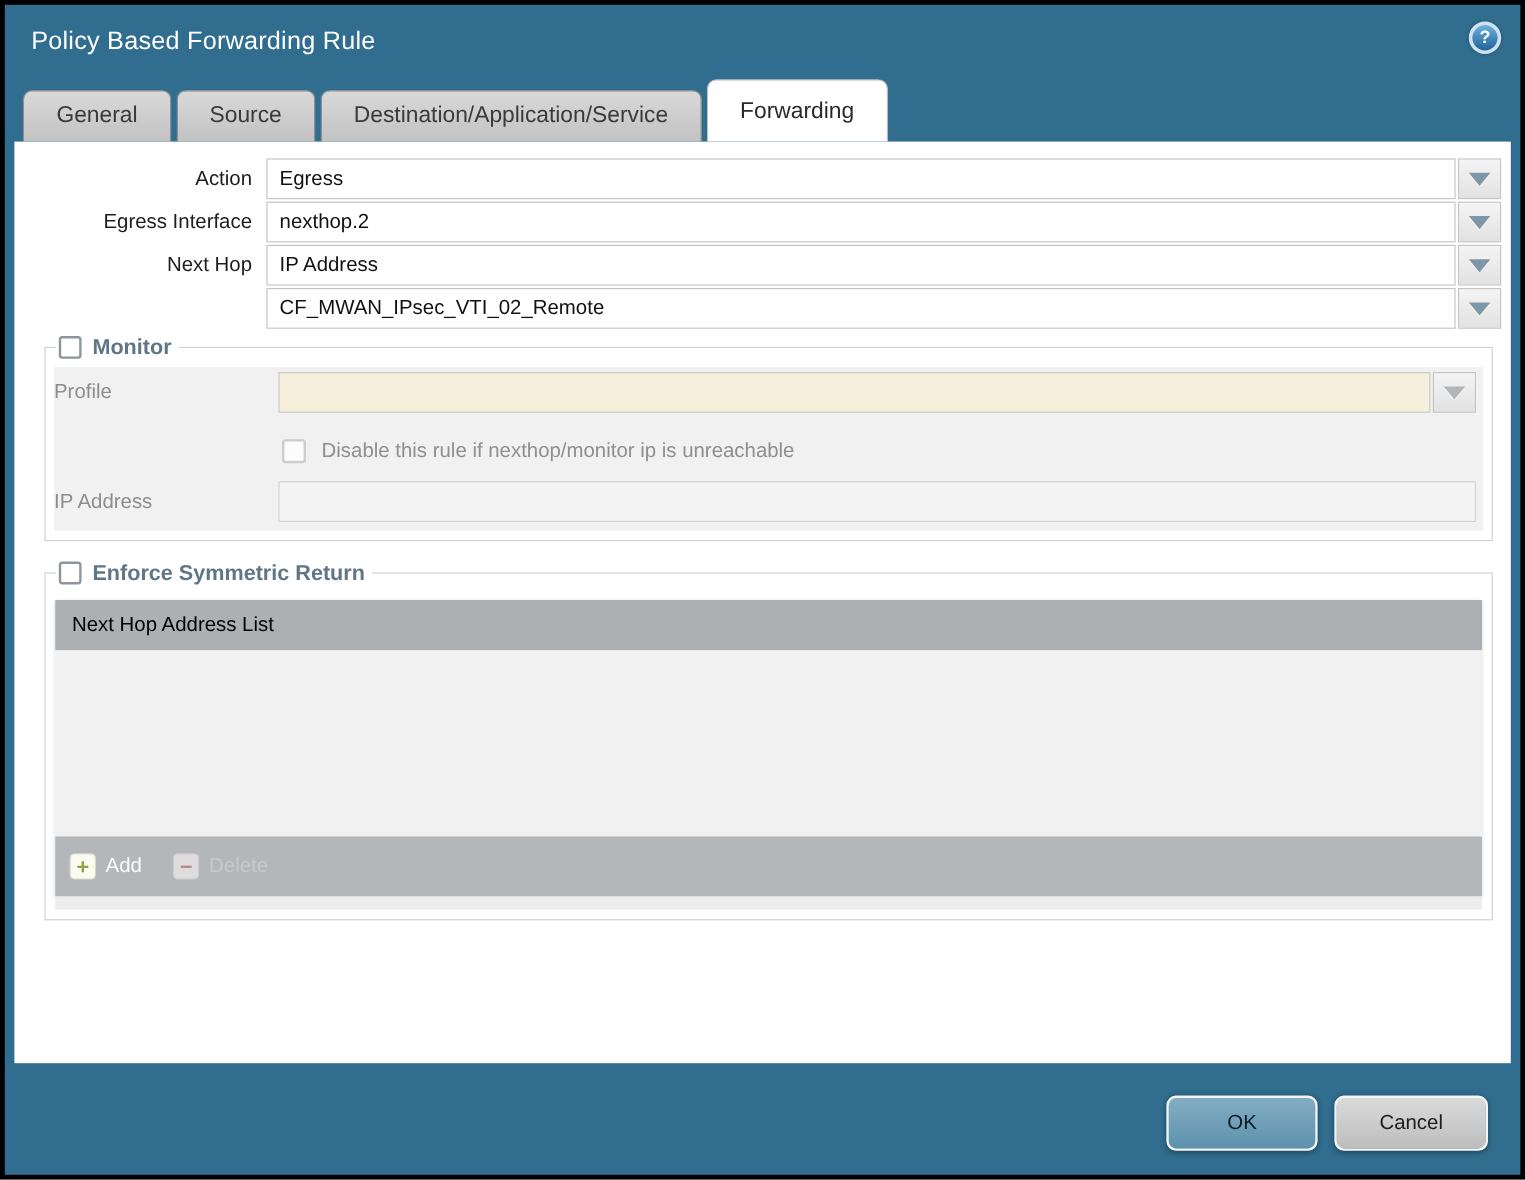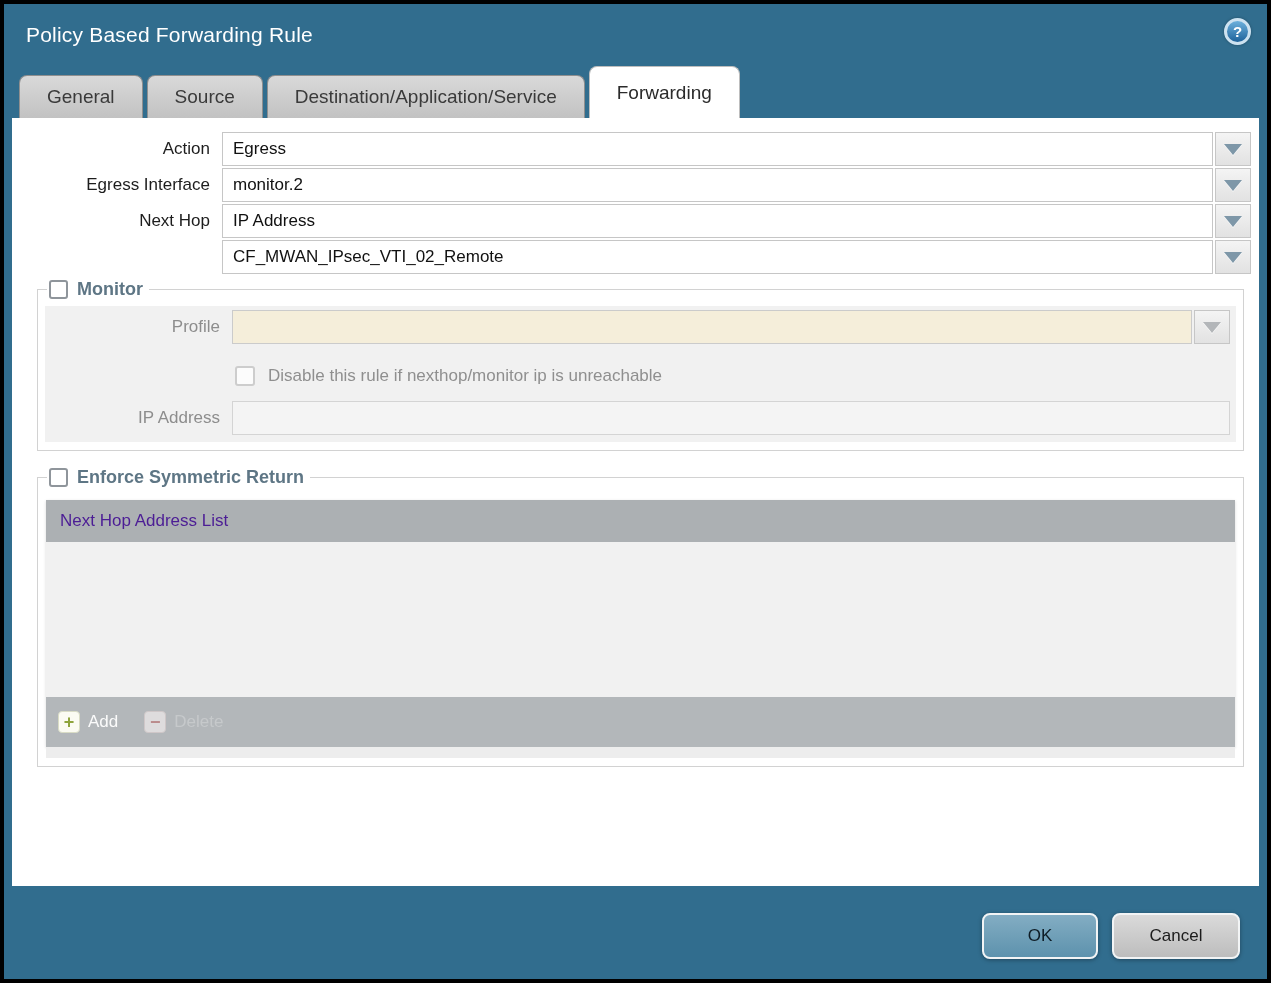--- a/index.html
+++ b/index.html
@@ -93,38 +93,38 @@
   }
   .legend-text { font-size:18px; font-weight:bold; color:#5e7685; }
   .checkbox {
     width:19px; height:19px; background:#fff;
     border:2px solid #8f959b; border-radius:3px; cursor:pointer;
     flex:0 0 auto;
   }
   .fieldset-inner { background:#f1f1f1; margin-top:6px; padding:4px 6px 7px 0; }
   .inner-row { display:flex; align-items:center; height:34px; }
   .inner-label {
-    width:187px; flex:0 0 auto; text-align:right; padding-right:12px;
+    width:187px; flex:0 0 auto; padding-right:12px;
     font-size:17px; color:#8d8d8d; white-space:nowrap;
   }
   .profile-text {
     flex:1; background:#f5eeda; border:1px solid #cbcbcb;
     height:34px;
   }
   .chk-row { display:flex; align-items:center; margin:15px 0 8px 190px; height:34px; }
   .checkbox.disabled { border-color:#cdcdcd; background:#fcfcfc; cursor:default; width:20px; height:20px; }
   .chk-label { font-size:17px; color:#8f8f8f; margin-left:13px; }
   .input-disabled {
     flex:1; background:#f4f4f4; border:1px solid #d4d4d4; height:34px;
   }
   
   .table-widget { margin:12px 1px 0 1px; box-shadow:0 1px 3px rgba(0,0,0,0.15); }
   .table-header {
     height:42px; background:#acb0b3; display:flex; align-items:center;
-    padding:0 14px; font-size:17px; color:#4c1d95;
+    padding:0 14px; font-size:17px; color:#000000;
   }
   .table-body { height:155px; background:#f1f1f1; }
   .table-footer {
     height:50px; background:#b3b7ba; display:flex; align-items:center;
     padding:0 12px; gap:26px;
   }
   .tbl-btn { display:flex; align-items:center; gap:8px; cursor:pointer; }
   .tbl-btn .glyph {
     width:22px; height:22px; border-radius:4px;
     display:flex; align-items:center; justify-content:center;
@@ -141,21 +141,21 @@
   .footer {
     flex:1; display:flex; justify-content:flex-end; align-items:flex-start;
     gap:14px; padding:27px 27px 0 0;
   }
   .btn {
     height:46px; border-radius:8px; border:2px solid #f2f4f5;
     font-size:17px; display:flex; align-items:center; justify-content:center;
     cursor:pointer; box-shadow:0 1px 4px rgba(0,0,0,0.35);
     font-family:"Liberation Sans", sans-serif;
   }
-  .btn-ok { width:116px; background:linear-gradient(#83adc3,#5d92ad); color:#0e1c25; }
+  .btn-ok { width:126px; background:linear-gradient(#83adc3,#5d92ad); color:#0e1c25; }
   .btn-cancel { width:128px; background:linear-gradient(#dadada,#bdbdbd); color:#1c1c1c; }
 </style>
 </head>
 <body>
 
 <div class="dialog">
 
   <div class="titlebar">
     <span class="title">Policy Based Forwarding Rule</span>
     <div class="help-icon">?</div>
@@ -176,21 +176,21 @@
         <div class="dd-text">Egress</div>
         <div class="dd-btn">
           <span class="arrow-down"></span>
         </div>
       </div>
     </div>
 
     <div class="form-row">
       <div class="form-label">Egress Interface</div>
       <div class="dd-field">
-        <div class="dd-text">monitor.2</div>
+        <div class="dd-text">nexthop.2</div>
         <div class="dd-btn">
           <span class="arrow-down"></span>
         </div>
       </div>
     </div>
 
     <div class="form-row">
       <div class="form-label">Next Hop</div>
       <div class="dd-field">
         <div class="dd-text">IP Address</div>

